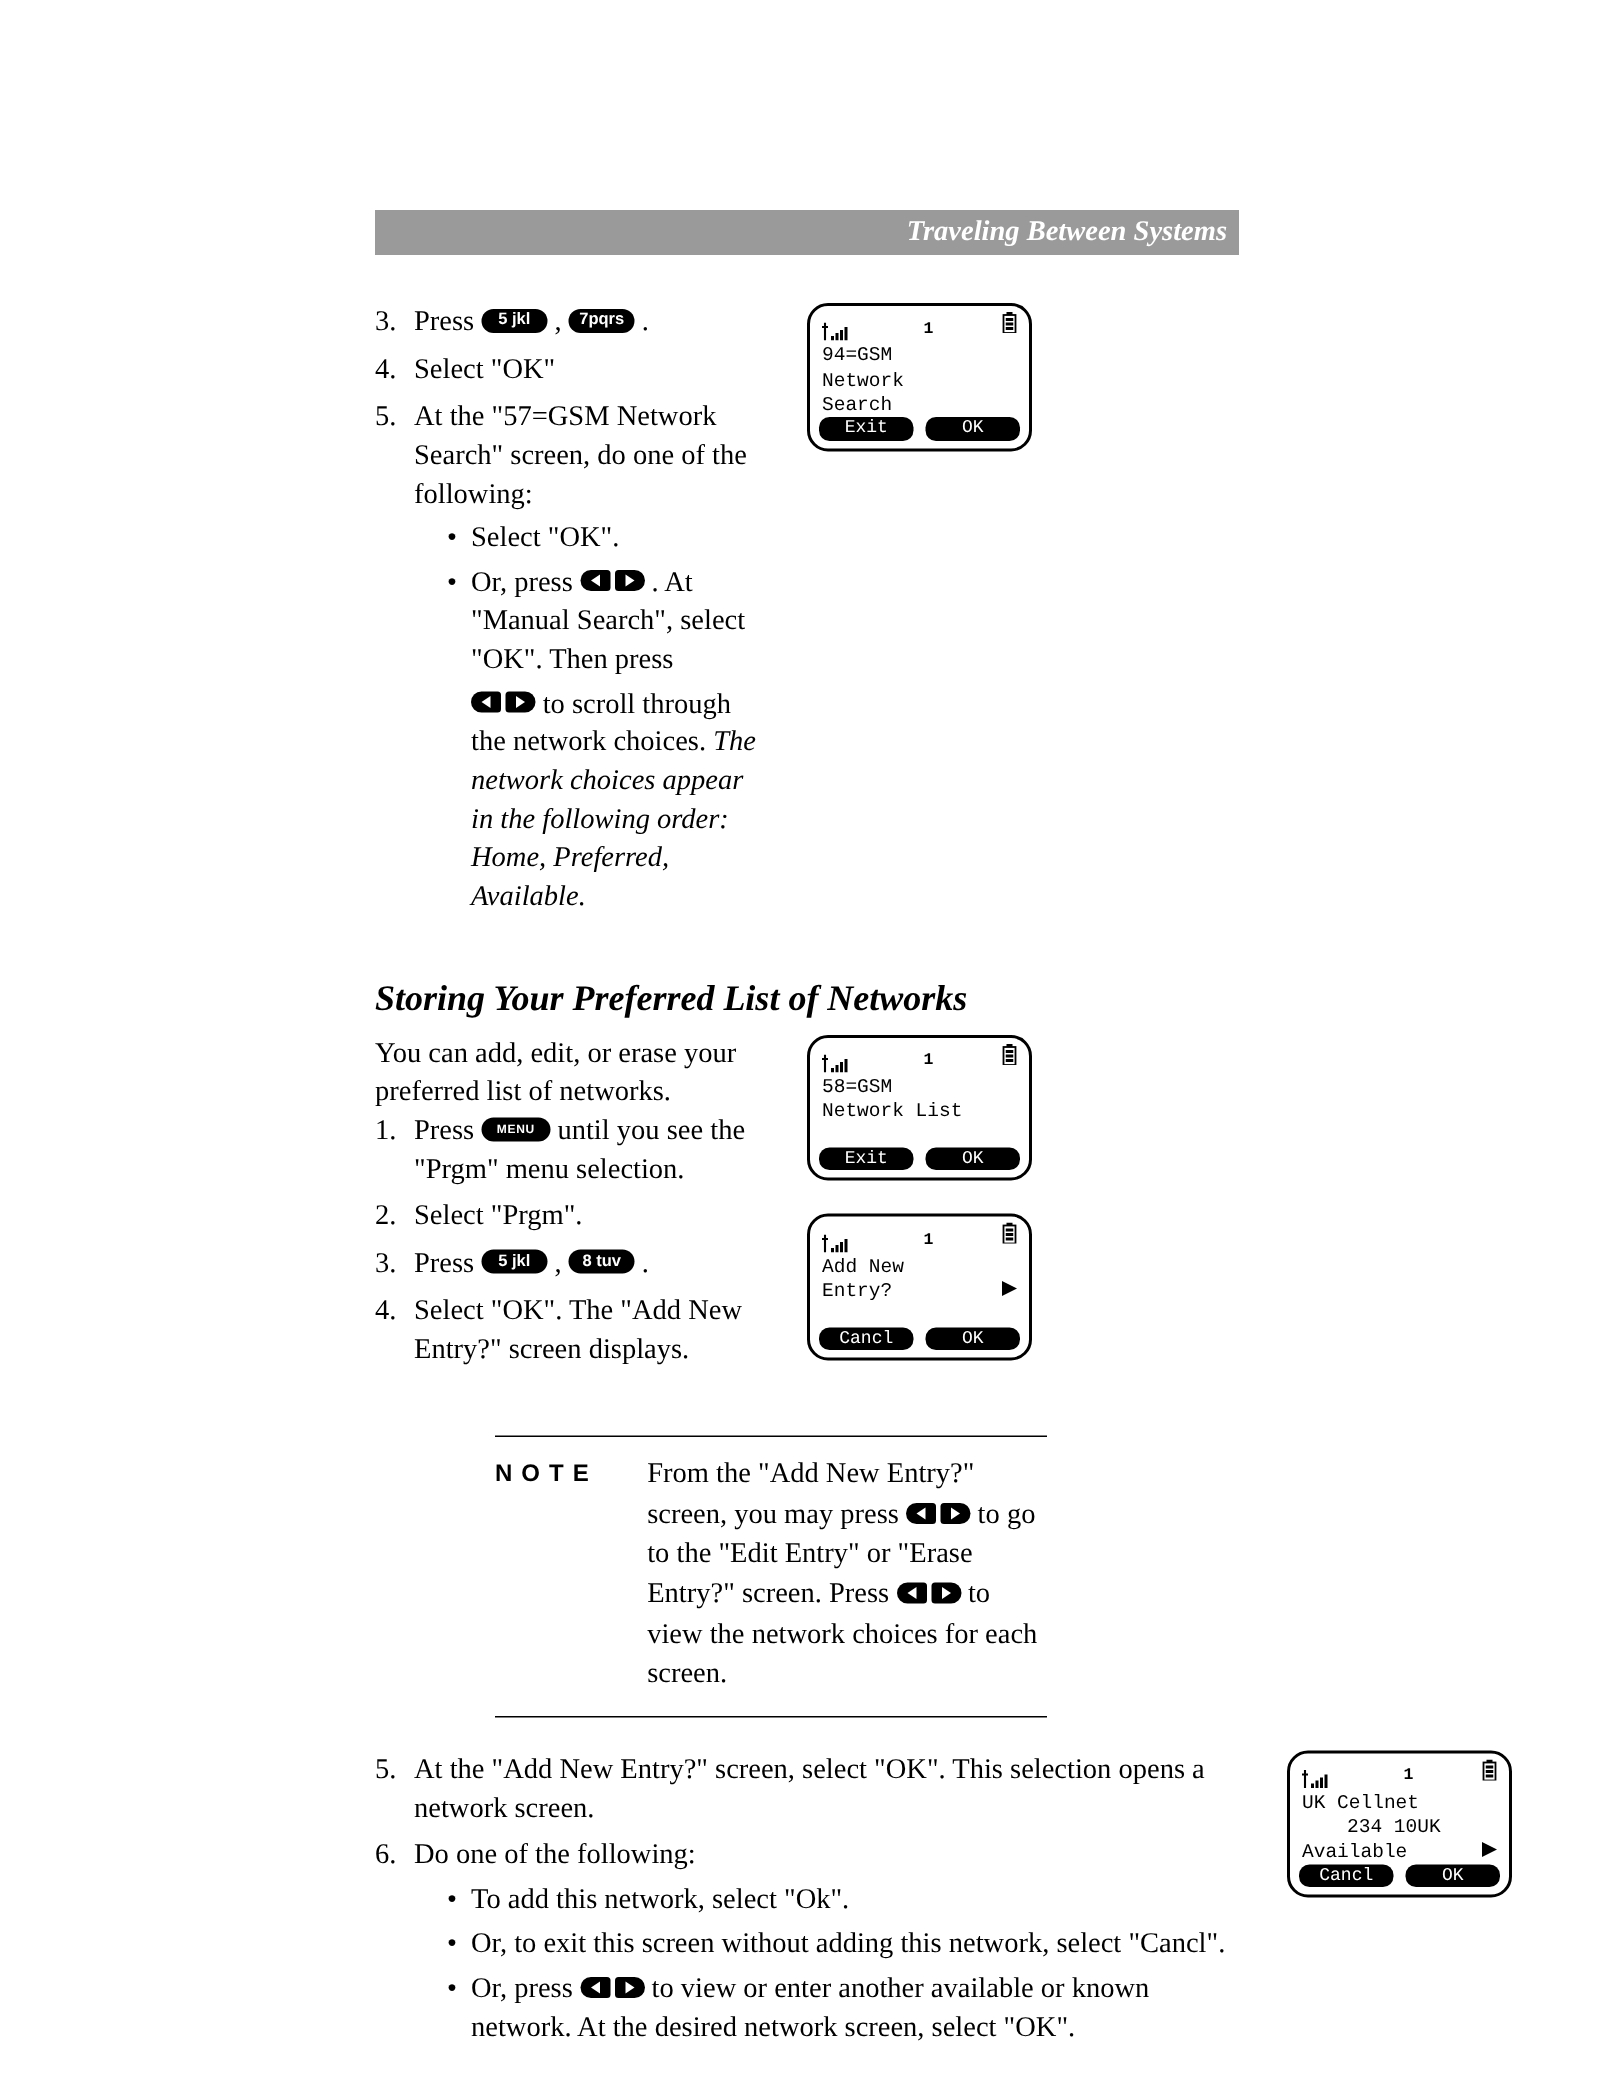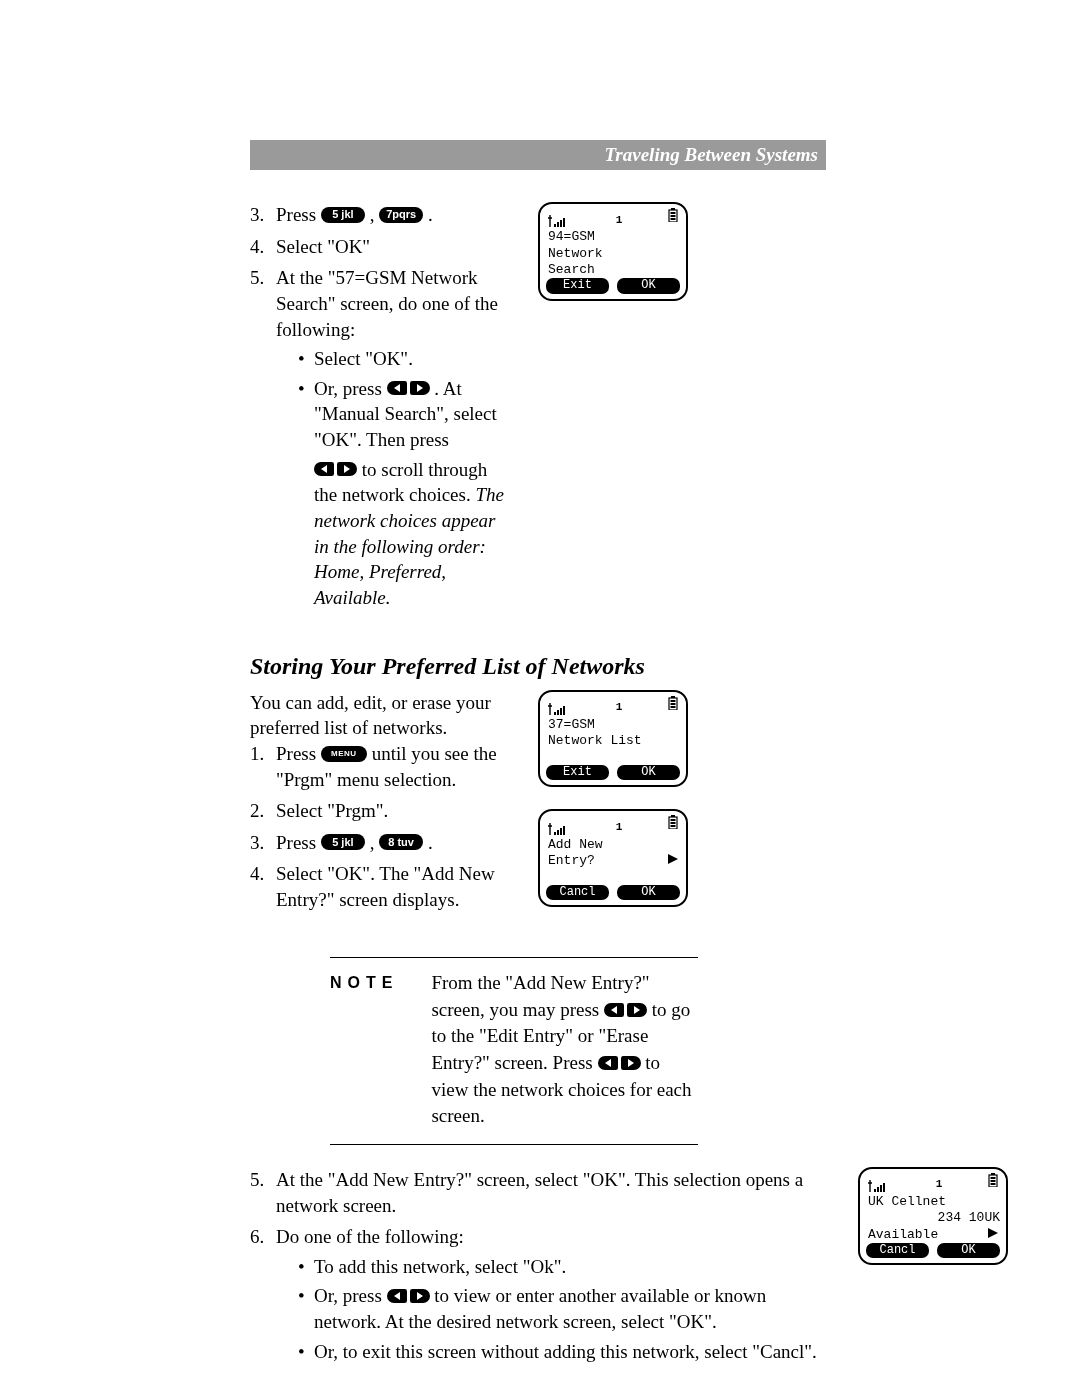--- a/index.html
+++ b/index.html
@@ -341,21 +341,21 @@
             <svg width="10" height="14">
                 <rect x="3" y="0" width="4" height="2" fill="#000"></rect>
                 <rect x="1" y="2" width="8" height="12" stroke="#000" fill="none" stroke-width="1.2"></rect>
                 <rect x="2.5" y="4" width="5" height="2" fill="#000"></rect>
                 <rect x="2.5" y="7" width="5" height="2" fill="#000"></rect>
                 <rect x="2.5" y="10" width="5" height="2" fill="#000"></rect>
               </svg>
           </span>
         </div>
         <div class="body-lines">
-          <div>37=GSM</div>
+          <div>58=GSM</div>
           <div>Network List</div>
           <div></div>
         </div>
         <div class="softkeys">
           <div class="sk">Exit</div>
           <div class="sk">OK</div>
         </div>
       </div>
 
       <div class="phone">
@@ -428,36 +428,36 @@
     <div class="left">
       <ol class="steps">
         <li><span class="num">5.</span>
           <span>At the "Add New Entry?" screen, select "OK". This selection opens a network screen.</span>
         </li>
         <li><span class="num">6.</span>
           <span>Do one of the following:</span>
           <ul class="bullets">
             <li>
               <span>To add this network, select "Ok".</span>
+            </li>
+            <li>
+              <span>Or, to exit this screen without adding this network, select "Cancl".</span>
             </li>
             <li style="width:520px;">
               <span>Or, press </span>
               <span class="nav-key">
                 <span class="half l">
                     <span class="tri-l"></span>
                   </span>
                   <span class="half r">
                     <span class="tri-r"></span>
                   </span>
               </span>
               <span> to view or enter another available or known network. At the desired network screen, select "OK".</span>
             </li>
-            <li>
-              <span>Or, to exit this screen without adding this network, select "Cancl".</span>
-            </li>
           </ul>
         </li>
       </ol>
     </div>
     <div class="right">
 
       <div class="phone">
         <div class="status">
           <span class="ant">
             <svg width="22" height="12">
@@ -474,21 +474,21 @@
                 <rect x="3" y="0" width="4" height="2" fill="#000"></rect>
                 <rect x="1" y="2" width="8" height="12" stroke="#000" fill="none" stroke-width="1.2"></rect>
                 <rect x="2.5" y="4" width="5" height="2" fill="#000"></rect>
                 <rect x="2.5" y="7" width="5" height="2" fill="#000"></rect>
                 <rect x="2.5" y="10" width="5" height="2" fill="#000"></rect>
               </svg>
           </span>
         </div>
         <div class="body-lines">
           <div>UK Cellnet</div>
-          <div style="display:flex;justify-content:flex-end;margin-left:30px;">
+          <div style="display:flex;justify-content:flex-start;margin-left:30px;">
             <span>234 10</span>
               <span>UK</span>
           </div>
           <div><span>Available</span>
             <span class="arrow-r">
               <svg width="10" height="10">
                   <polygon points="0,0 10,5 0,10" fill="#000"></polygon>
                 </svg>
             </span>
           </div>

